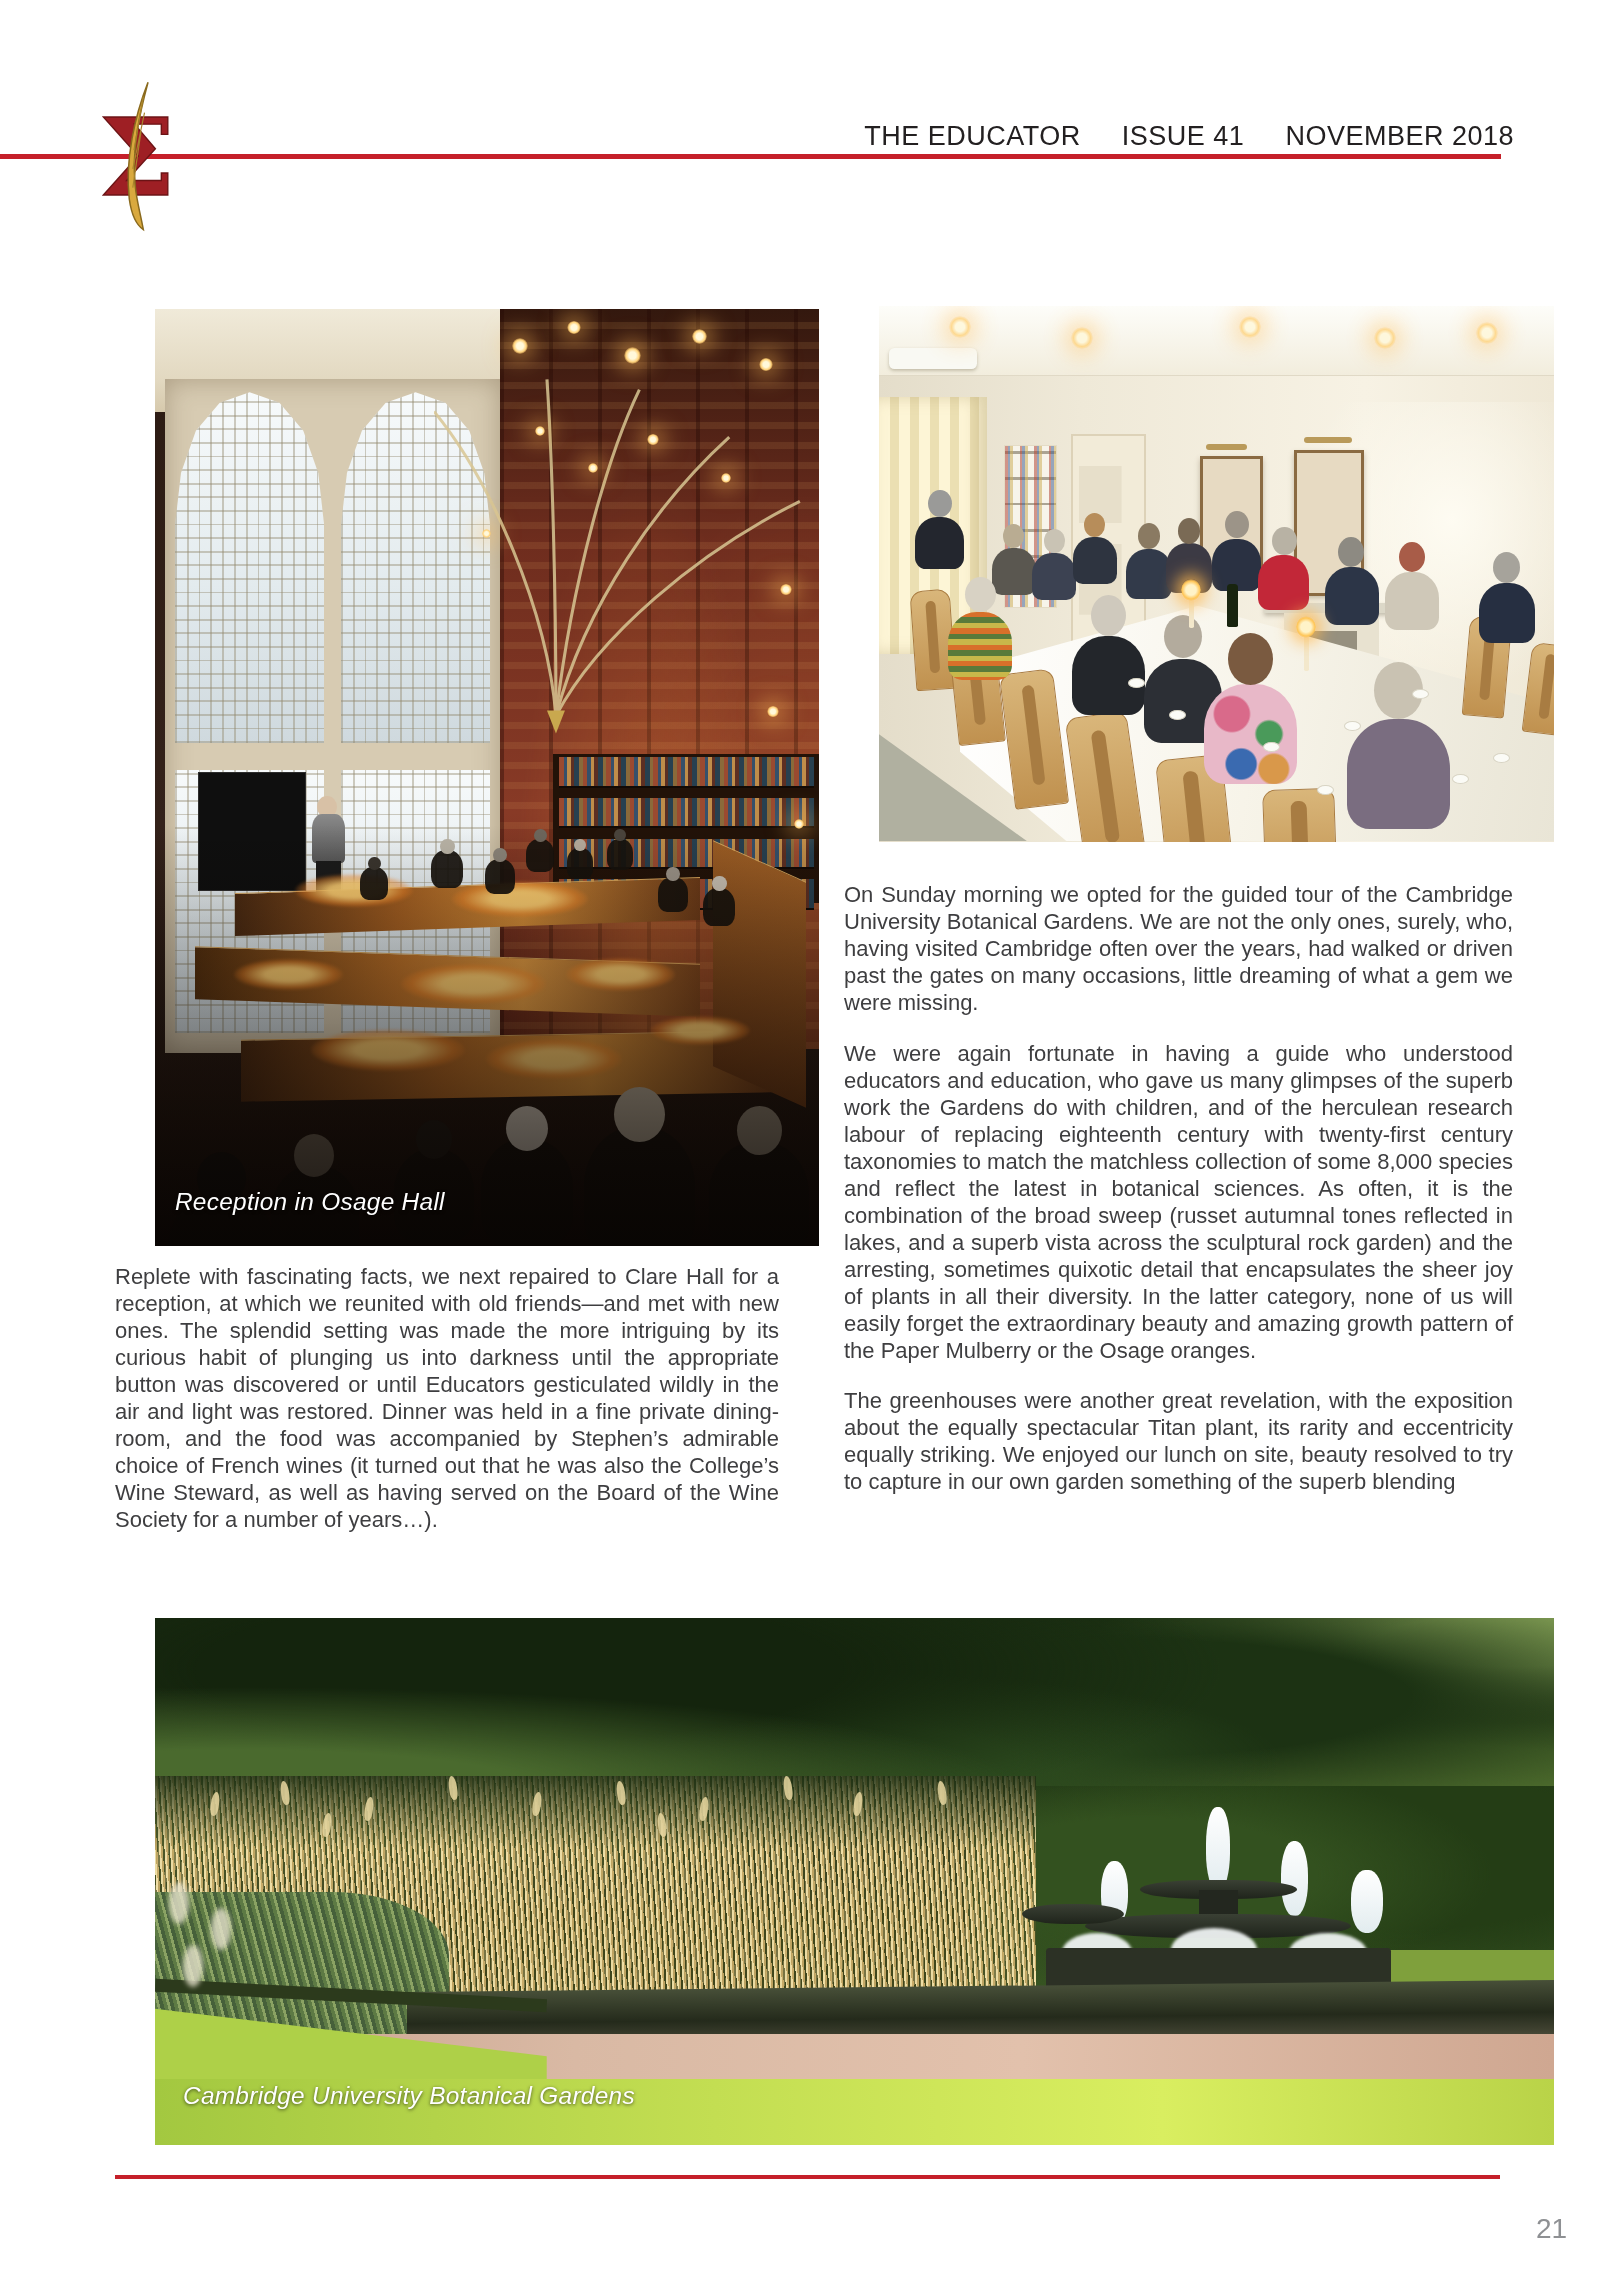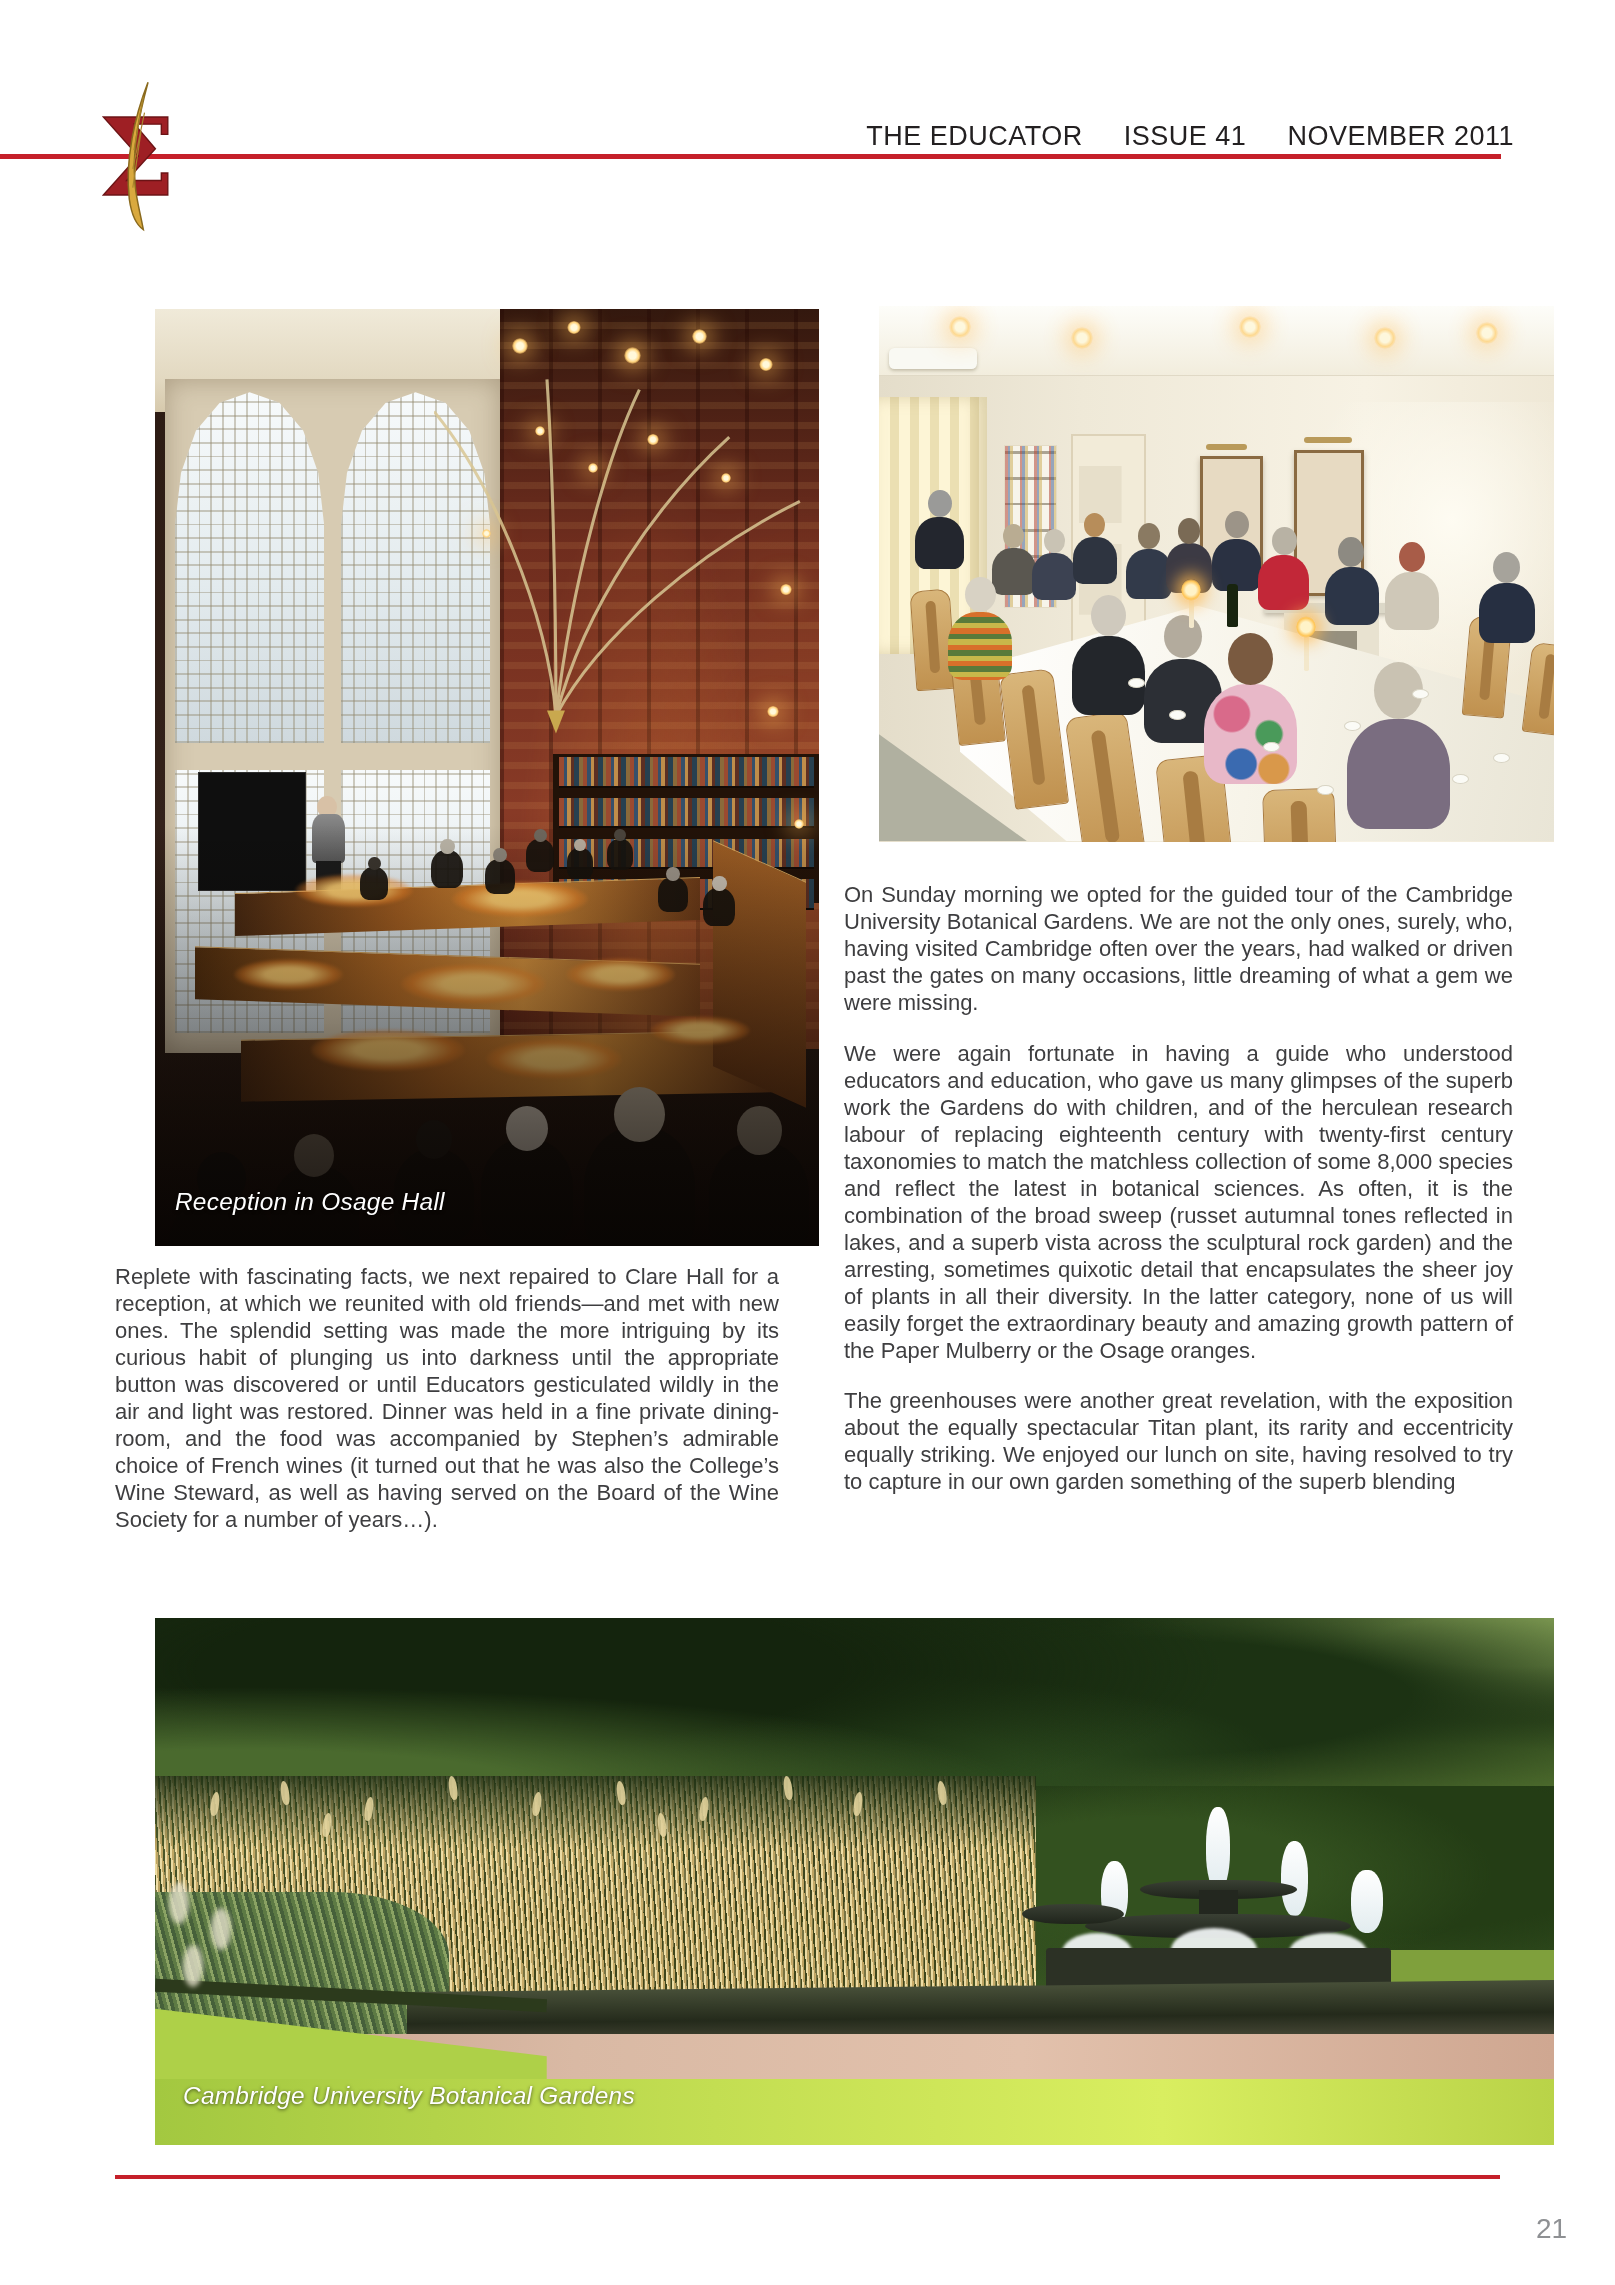--- a/index.html
+++ b/index.html
@@ -149,21 +149,21 @@
   <div>
     <svg class="logo" viewBox="0 0 70 130">
       <text x="2" y="98" font-family="DejaVu Serif, serif" font-weight="bold" font-size="92" fill="#9e1f24" stroke="#6b1315" stroke-width="1.2">Σ</text>
       <path d="M44,2 C33,30 24,68 28,102 C30,116 34,124 40,128 C37,112 34,102 33,90 C30,58 37,28 44,2 Z" fill="#d9a93e" stroke="#8a6a1e" stroke-width="1.3"></path>
       <path d="M40,14 L32,60 M41,28 L31,76 M38,44 L31,92" stroke="#a8842c" stroke-width="1" fill="none"></path>
     </svg>
     <div class="header-rule"></div>
     <div class="header-meta">
       <span>THE EDUCATOR</span>
       <span>ISSUE 41</span>
-      <span>NOVEMBER 2011</span>
+      <span>NOVEMBER 2018</span>
     </div>
   </div>
 
   <figure class="photo" id="fig1">
     <div class="abs f1-vault"></div>
     <div class="abs f1-window">
       <div class="f1-pane f1-arch" style="left:3%;top:2%;width:44.5%;height:52%;"></div>
       <div class="f1-pane f1-arch" style="left:52.5%;top:2%;width:44.5%;height:52%;"></div>
       <div class="f1-pane" style="left:3%;top:58%;width:44.5%;height:39%;"></div>
       <div class="f1-pane" style="left:52.5%;top:58%;width:44.5%;height:39%;"></div>
@@ -338,21 +338,21 @@
       <div style="position: absolute; z-index: 17; left: 438px; top: 479px; width: 14.5px; height: 8.1px; background: rgb(251, 251, 246); border: 0.9px solid rgb(216, 212, 196); border-radius: 50%;"></div>
     </figure>
 
   <div class="col" id="leftcol">
     <p>Replete with fascinating facts, we next repaired to Clare Hall for a reception, at which we reunited with old friends—and met with new ones. The splendid setting was made the more intriguing by its curious habit of plunging us into darkness until the appropriate button was discovered or until Educators gesticulated wildly in the air and light was restored. Dinner was held in a fine private dining-room, and the food was accompanied by Stephen’s admirable choice of French wines (it turned out that he was also the College’s Wine Steward, as well as having served on the Board of the Wine Society for a number of years…).</p>
   </div>
 
   <div class="col" id="rightcol">
     <p>On Sunday morning we opted for the guided tour of the Cambridge University Botanical Gardens. We are not the only ones, surely, who, having visited Cambridge often over the years, had walked or driven past the gates on many occasions, little dreaming of what a gem we were missing.</p>
     <p>We were again fortunate in having a guide who understood educators and education, who gave us many glimpses of the superb work the Gardens do with children, and of the herculean research labour of replacing eighteenth century with twenty-first century taxonomies to match the matchless collection of some 8,000 species and reflect the latest in botanical sciences. As often, it is the combination of the broad sweep (russet autumnal tones reflected in lakes, and a superb vista across the sculptural rock garden) and the arresting, sometimes quixotic detail that encapsulates the sheer joy of plants in all their diversity. In the latter category, none of us will easily forget the extraordinary beauty and amazing growth pattern of the Paper Mulberry or the Osage oranges.</p>
-    <p>The greenhouses were another great revelation, with the exposition about the equally spectacular Titan plant, its rarity and eccentricity equally striking. We enjoyed our lunch on site, having resolved to try to capture in our own garden something of the superb blending</p>
+    <p>The greenhouses were another great revelation, with the exposition about the equally spectacular Titan plant, its rarity and eccentricity equally striking. We enjoyed our lunch on site, beauty resolved to try to capture in our own garden something of the superb blending</p>
   </div>
 
   <figure class="photo" id="fig3">
     <div class="abs f3-trees"></div>
     <div class="abs f3-bushes"></div>
     <div class="abs f3-grass"></div>
     <div class="abs f3-grassfade"></div>
     <div class="abs f3-lavender"></div>
     <div class="abs f3-lawnR"></div>
     <div class="abs" id="fountain" style="left:62%;top:36%;width:28%;height:46%;">

